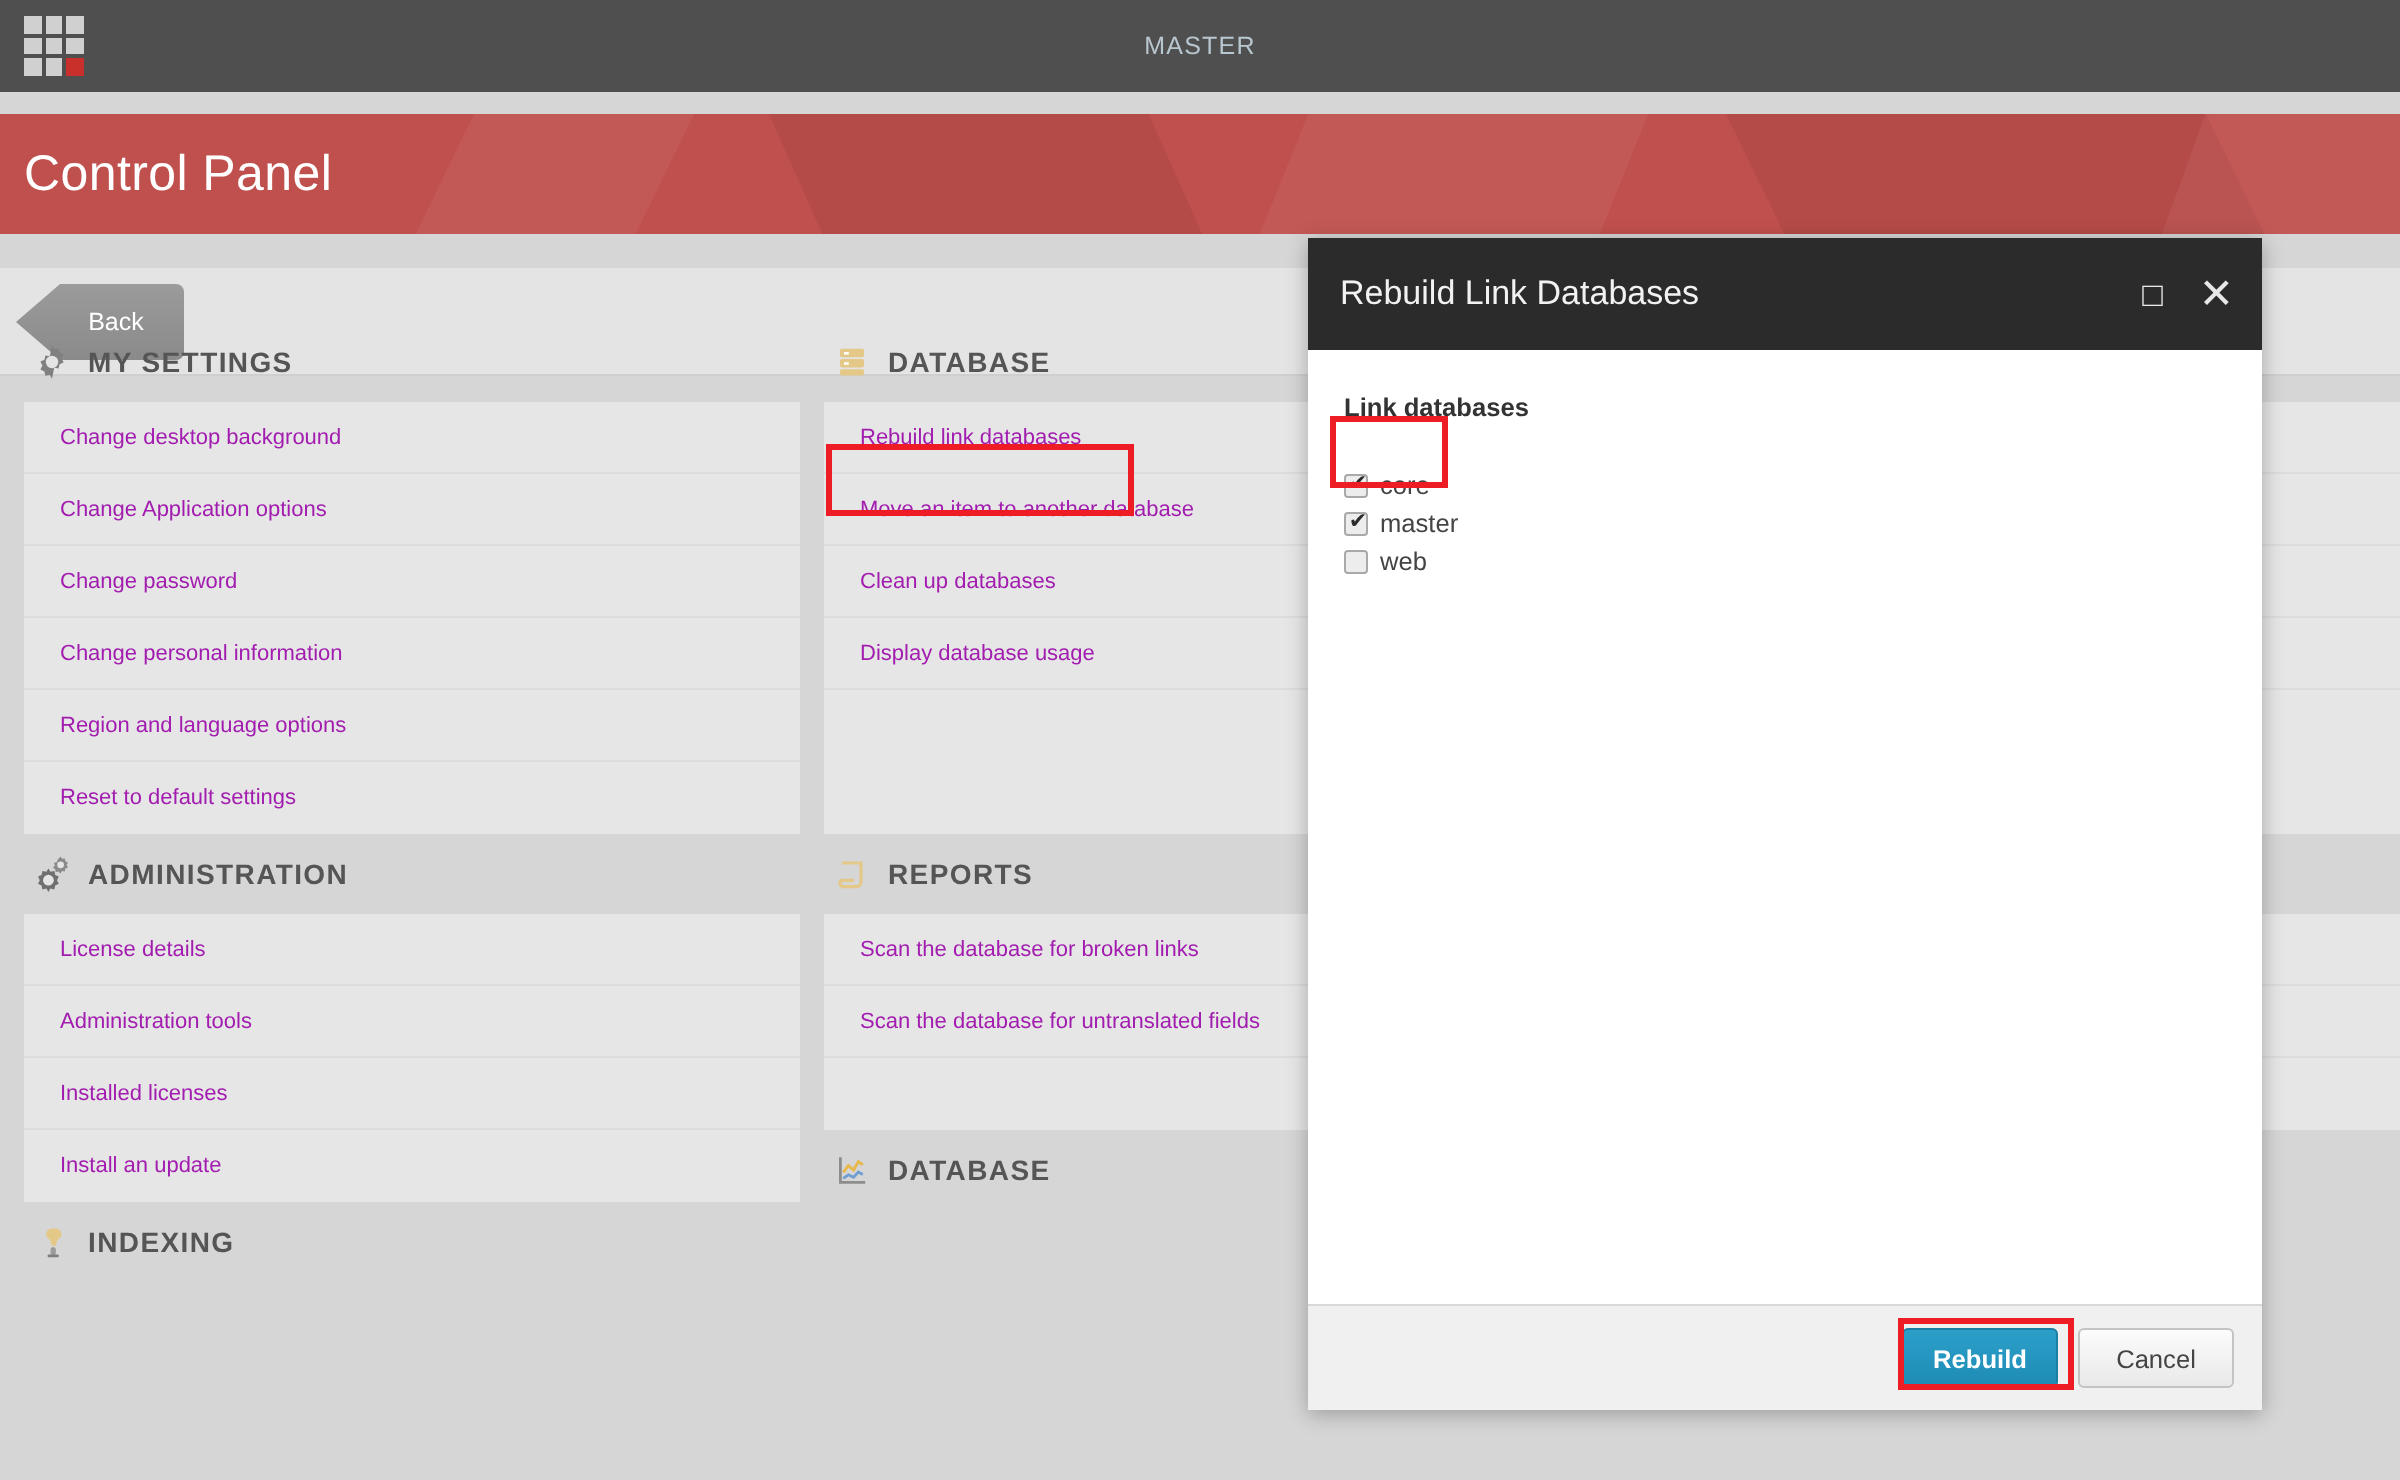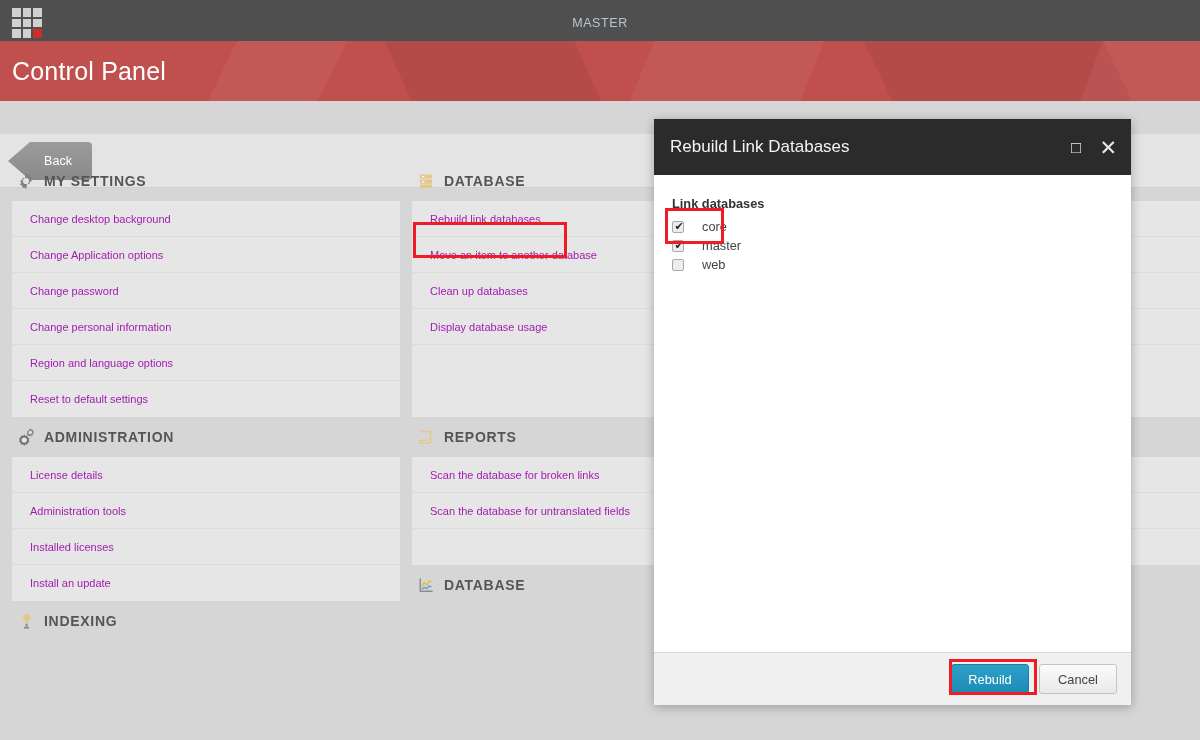--- a/index.html
+++ b/index.html
@@ -26,21 +26,21 @@
   .logo i{ display:block; background:#d0d0d0; }
   .logo i.accent{ background:#c9302c; }
   .topbar-title{
     position:absolute; left:0; top:0; width:1200px; height:46px;
     line-height:46px; text-align:center;
     font-size:12.5px; letter-spacing:.6px; color:#b8c6cf;
   }
 
   
   .banner{
-    position:absolute; left:0; top:41px; width:1200px; height:60px;
+    position:absolute; left:0; top:57px; width:1200px; height:60px;
     background:#c0504d; overflow:hidden;
   }
   .banner .facet{ position:absolute; top:-30px; height:130px; opacity:.055; background:#fff; }
   .f1{ left:220px; width:110px; transform:skewX(-26deg); }
   .f2{ left:400px; width:190px; transform:skewX(24deg); background:#000 !important; opacity:.05; }
   .f3{ left:640px; width:170px; transform:skewX(-22deg); }
   .f4{ left:880px; width:240px; transform:skewX(26deg); background:#000 !important; opacity:.045; }
   .f5{ left:1090px; width:160px; transform:skewX(-20deg); }
   .banner-title{
     position:absolute; left:12px; top:0; height:60px; line-height:60px;
@@ -114,23 +114,23 @@
     display:flex; align-items:center; gap:18px;
   }
   .dlg-btn{ color:#e8e8e8; cursor:pointer; line-height:1; }
   .dlg-max{ font-size:17px; }
   .dlg-close{ font-size:21px; }
 
   .dlg-body{
     position:absolute; left:0; top:56px; width:477px; height:477px;
     background:#fff; padding:21px 0 0 18px;
   }
-  .dlg-label{ font-size:12.8px; font-weight:bold; color:#333; margin-bottom:6px; }
+  .dlg-label{ font-size:12.8px; font-weight:bold; color:#333; margin-bottom:22px; }
   .chk-row{
-    height:19px; display:flex; align-items:center; gap:18px;
+    height:19px; display:flex; align-items:center; gap:6px;
     font-size:12.8px; color:#444; cursor:pointer;
   }
   .chk{
     width:12px; height:12px; flex:0 0 12px;
     border:1px solid #a9a9a9; background:#ededed; border-radius:2px;
     position:relative;
   }
   .chk.on::after{
     content:"✔"; position:absolute; left:0; top:-4px;
     width:12px; text-align:center; font-size:11px; color:#2b2b2b; line-height:16px;
@@ -142,21 +142,21 @@
     display:flex; align-items:center; justify-content:flex-end; gap:10px;
     padding-right:14px;
   }
   .btn{
     height:30px; min-width:78px; padding:0 14px;
     font-size:12.8px; border-radius:3px; cursor:pointer;
     display:flex; align-items:center; justify-content:center;
   }
   .btn-primary{
     background:linear-gradient(180deg,#2c9fc9 0%,#1d8cb5 100%);
-    color:#fff; border:1px solid #1b7fa4;
+    color:#fff; border:1px solid #1b7fa4;font-weight:bold;
   }
   .btn-default{
     background:linear-gradient(180deg,#fbfbfb 0%,#e9e9e9 100%);
     color:#444; border:1px solid #c4c4c4;
   }
 </style>
 </head>
 <body>
 
 <div class="topbar">

